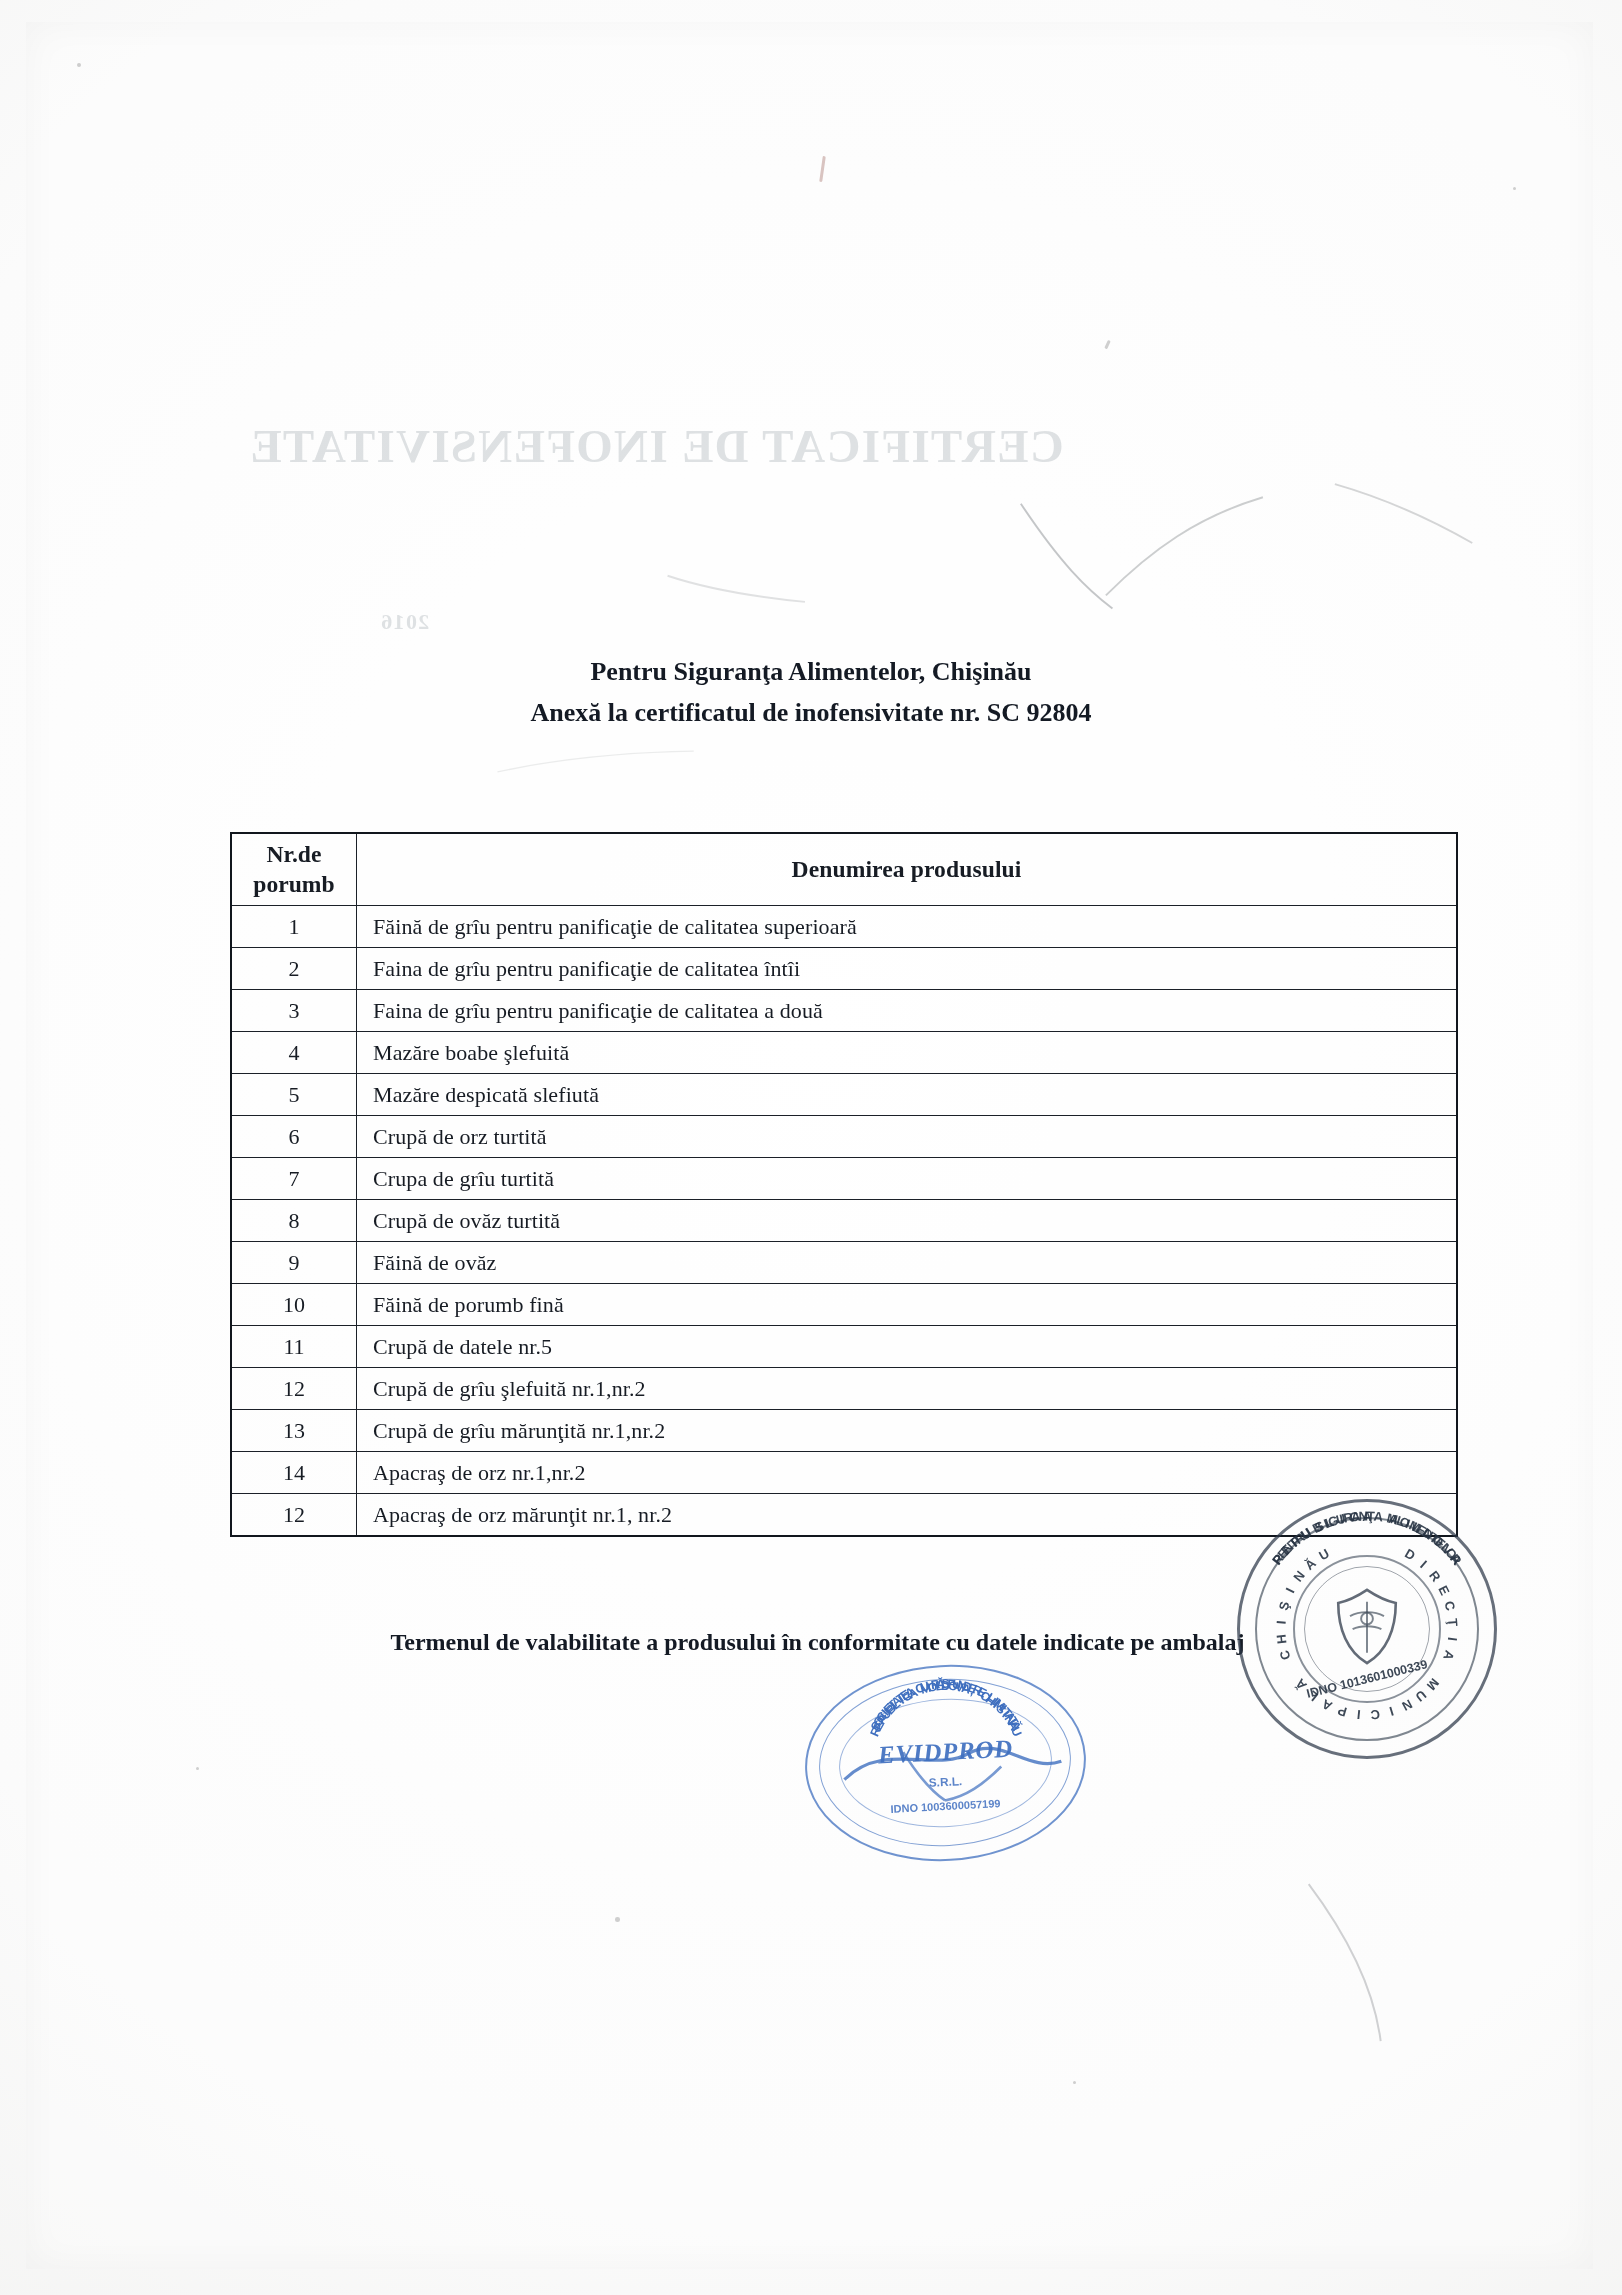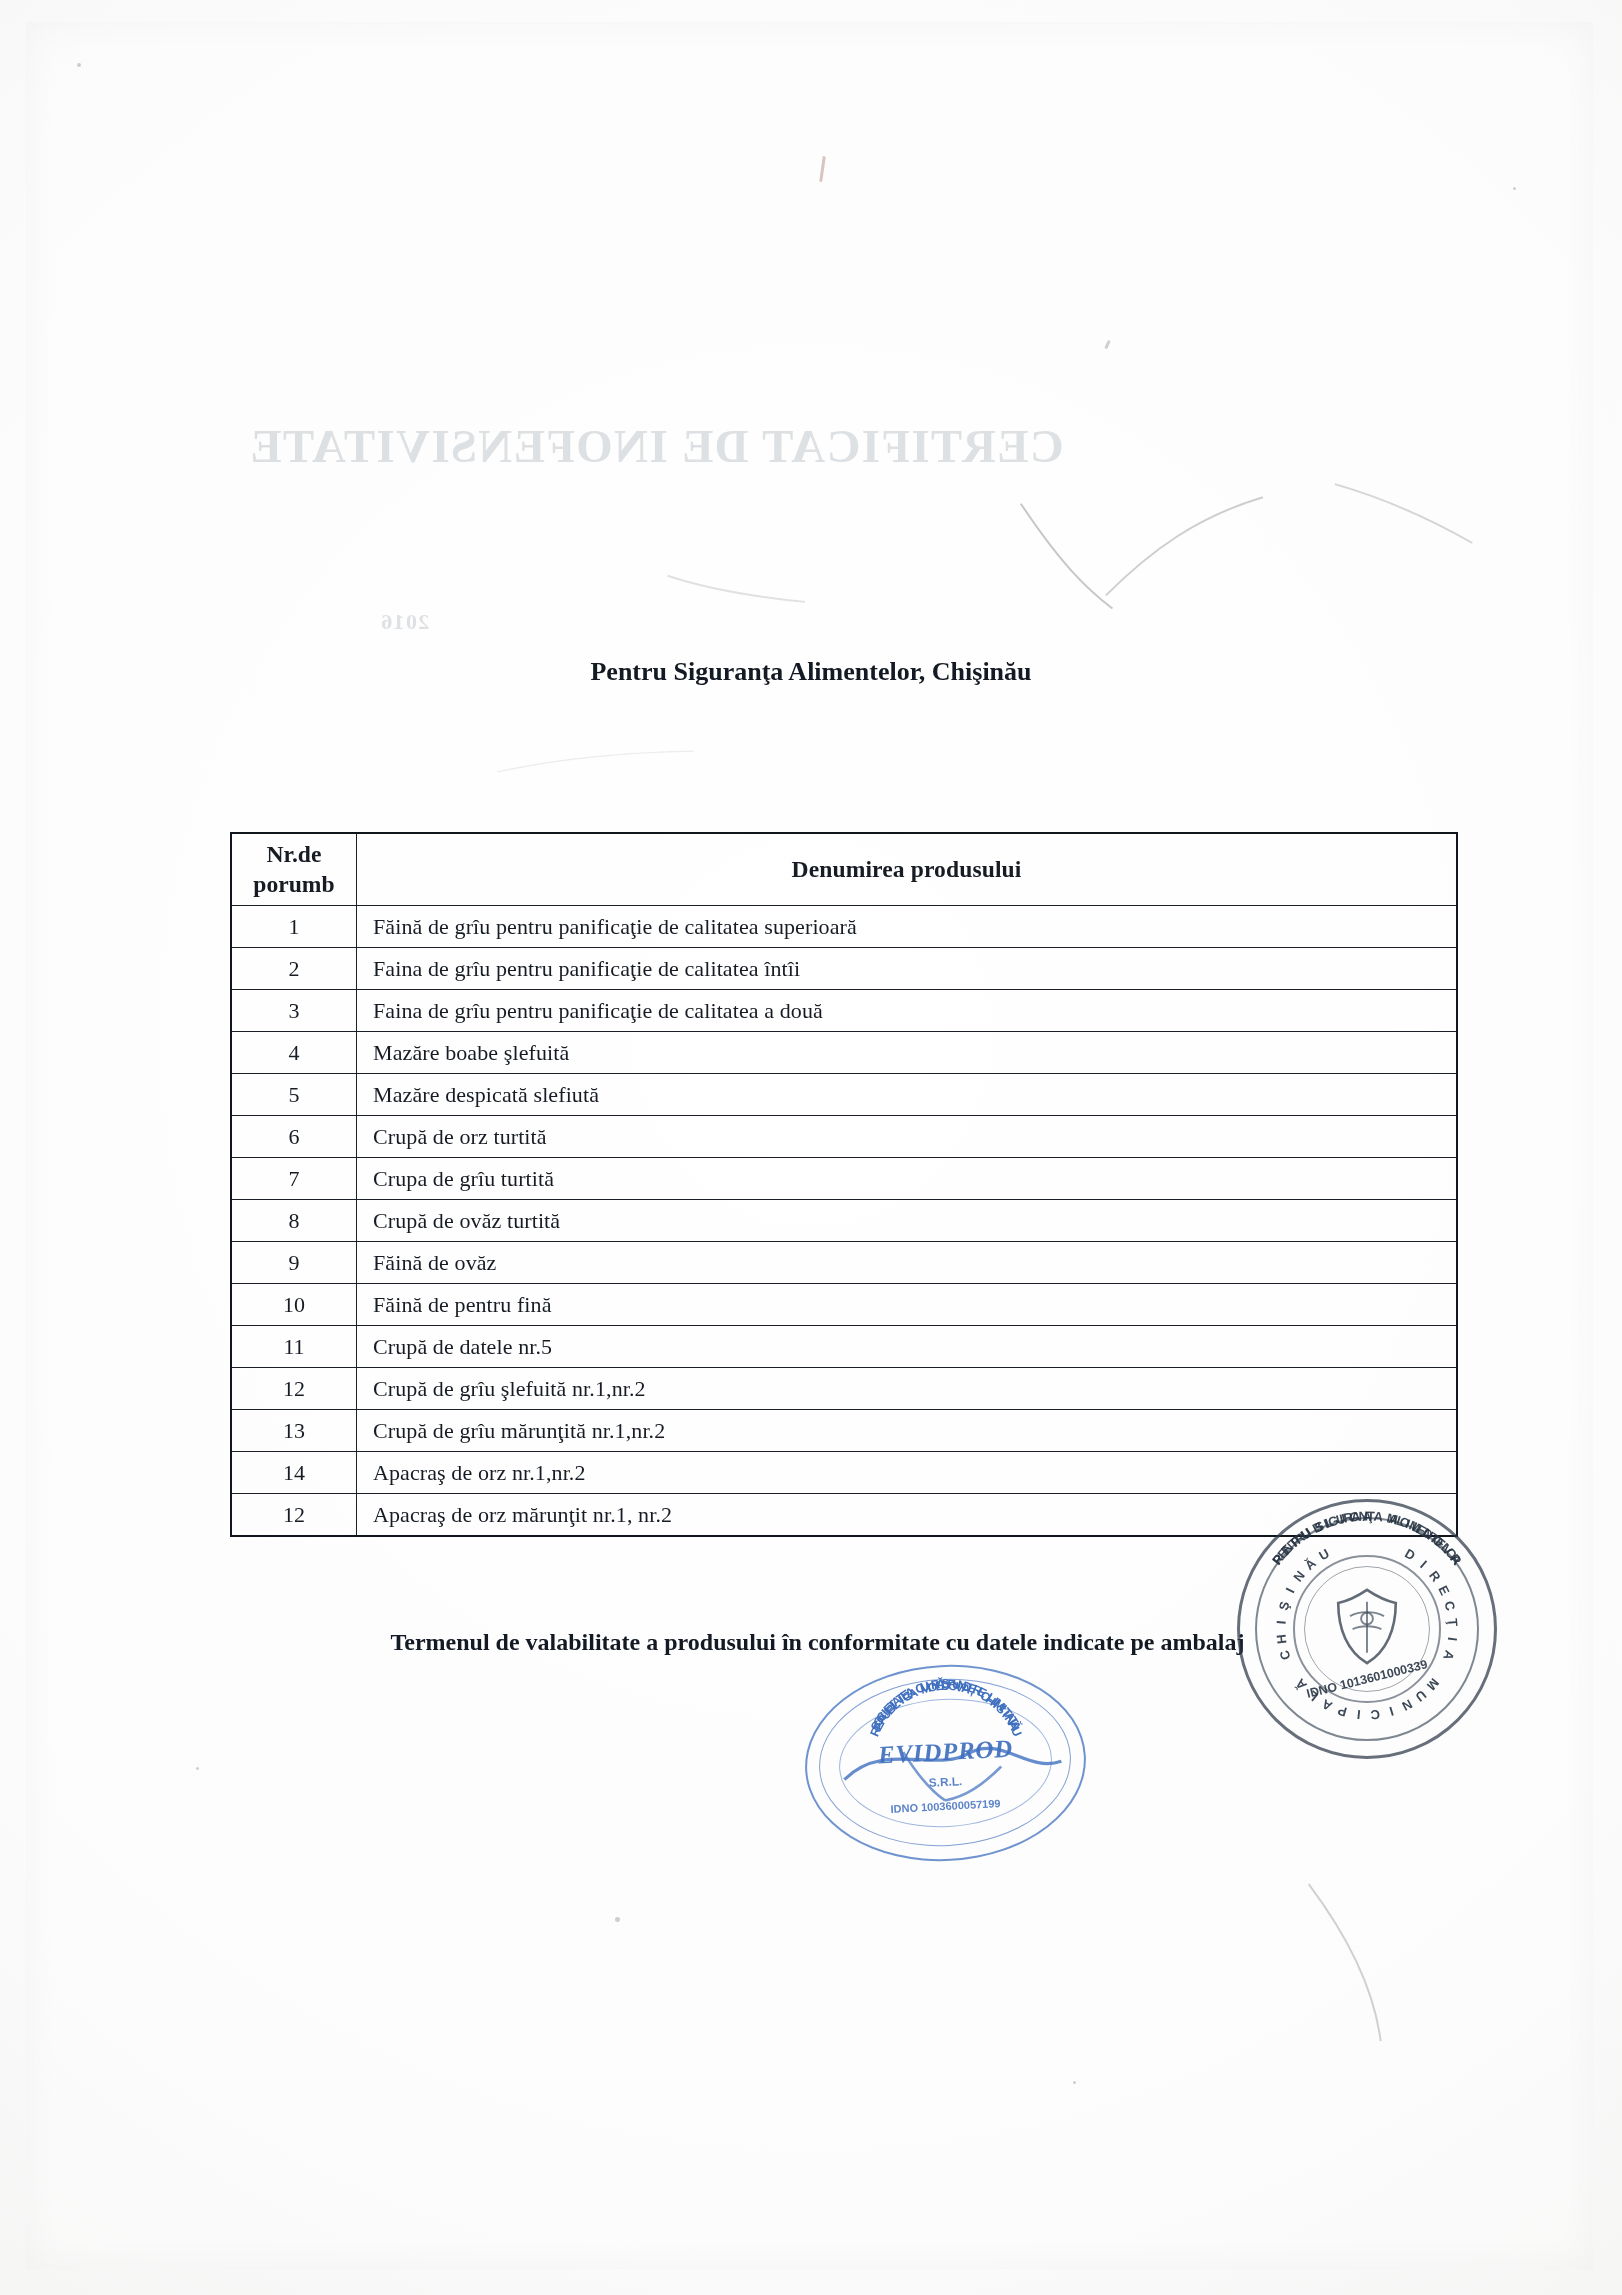--- a/index.html
+++ b/index.html
@@ -290,20 +290,21 @@
     <path d="M2040 740 C 2110 760, 2180 790, 2250 830" stroke="rgba(90,95,100,0.25)" stroke-width="3" fill="none"></path>
     <path d="M1020 880 C 1080 900, 1150 912, 1230 920" stroke="rgba(90,95,100,0.18)" stroke-width="3" fill="none"></path>
     <path d="M2000 2880 C 2060 2960, 2100 3040, 2110 3120" stroke="rgba(90,95,100,0.28)" stroke-width="3" fill="none"></path>
     <path d="M760 1180 C 850 1160, 940 1150, 1060 1148" stroke="rgba(120,125,130,0.14)" stroke-width="2" fill="none"></path>
   </svg>
 
   <div id="content">
 
     <div class="doc-header">
       <div class="line h-line2">Pentru Siguranţa Alimentelor, Chişinău</div>
+      <div class="line h-line3">Anexă la certificatul de inofensivitate nr. SC 92804</div>
     </div>
 
     <table id="products-table">
       <thead>
         <tr>
           <th class="col-nr">
             <div>Nr.de</div>
             <div>porumb</div>
           </th>
           <th class="col-name">Denumirea produsului</th>
@@ -341,21 +342,21 @@
           <tr>
             <td class="col-nr">8</td>
             <td class="col-name">Crupă de ovăz turtită</td>
           </tr>
           <tr>
             <td class="col-nr">9</td>
             <td class="col-name">Făină de ovăz</td>
           </tr>
           <tr>
             <td class="col-nr">10</td>
-            <td class="col-name">Făină de pentru fină</td>
+            <td class="col-name">Făină de porumb fină</td>
           </tr>
           <tr>
             <td class="col-nr">11</td>
             <td class="col-name">Crupă de datele nr.5</td>
           </tr>
           <tr>
             <td class="col-nr">12</td>
             <td class="col-name">Crupă de grîu şlefuită nr.1,nr.2</td>
           </tr>
           <tr>

